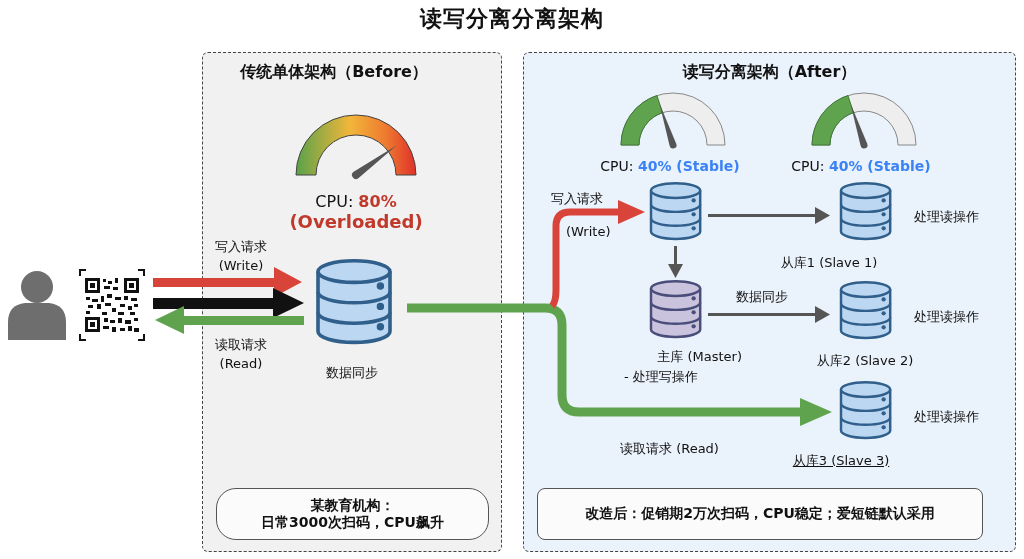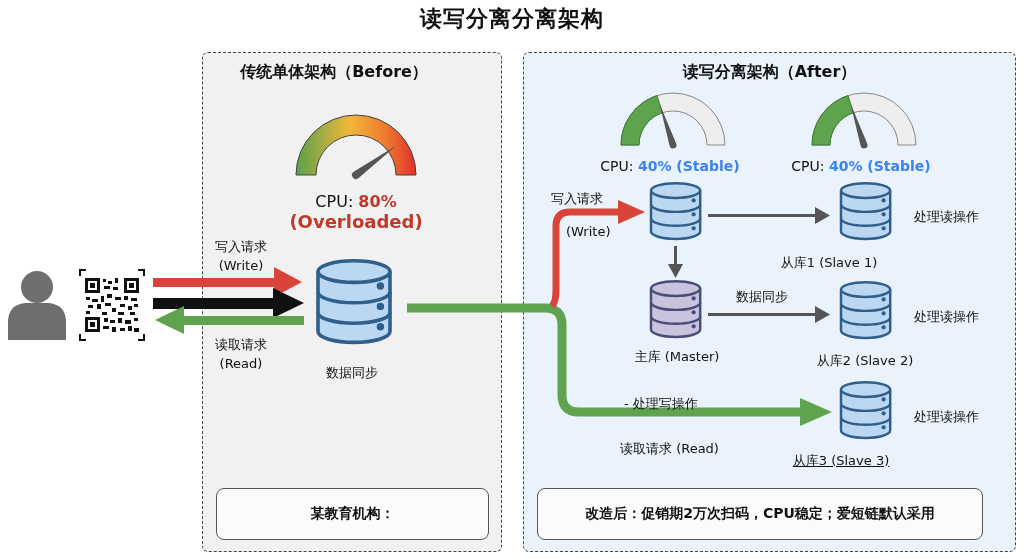--- a/index.html
+++ b/index.html
@@ -211,38 +211,39 @@
   <span>CPU: </span><span class="red">80%</span>
 </div>
 <div class="abs lbl center red" style="left:286px;top:211px;width:140px;font-size:18px;">(Overloaded)</div>
 
 <div class="abs lbl center" style="left:198px;top:238px;width:86px;">写入请求</div>
 <div class="abs lbl center" style="left:198px;top:258px;width:86px;">(Write)</div>
 <div class="abs lbl center" style="left:198px;top:336px;width:86px;">读取请求</div>
 <div class="abs lbl center" style="left:198px;top:356px;width:86px;">(Read)</div>
 <div class="abs lbl center" style="left:312px;top:364px;width:80px;">数据同步</div>
 
-<div class="abs note" style="left:216px;top:488px;width:273px;height:52px;">
+<div class="abs note" style="left:216px;top:488px;width:273px;height:52px;border-radius:20px;">
   <div>某教育机构：</div>
+  <div>日常3000次扫码，CPU飙升</div>
 </div>
 
 <div class="abs lbl center" style="left:590px;top:158px;width:160px;font-size:14px;">
   <span>CPU: </span><span class="green">40% (Stable)</span>
 </div>
 <div class="abs lbl center" style="left:781px;top:158px;width:160px;font-size:14px;">
   <span>CPU: </span><span class="green">40% (Stable)</span>
 </div>
 
 <div class="abs lbl" style="left:551px;top:190px;">写入请求</div>
 <div class="abs lbl" style="left:566px;top:224px;">(Write)</div>
 
 <div class="abs lbl" style="left:736px;top:288px;">数据同步</div>
 
-<div class="abs lbl center" style="left:612px;top:348px;width:130px;">主库 (Master)</div>
-<div class="abs lbl" style="left:624px;top:368px;margin-top:27px;">- 处理写操作</div>
+<div class="abs lbl center" style="left:612px;top:348px;width:130px;text-align:right;">主库 (Master)</div>
+<div class="abs lbl" style="left:624px;top:368px;">- 处理写操作</div>
 
 <div class="abs lbl" style="left:620px;top:440px;">读取请求 (Read)</div>
 
 <div class="abs lbl center" style="left:769px;top:254px;width:120px;">从库1 (Slave 1)</div>
 <div class="abs lbl center" style="left:805px;top:352px;width:120px;">从库2 (Slave 2)</div>
 <div class="abs lbl center" style="left:781px;top:452px;width:120px;text-decoration:underline;">从库3 (Slave 3)</div>
 
 <div class="abs lbl" style="left:914px;top:208px;">处理读操作</div>
 <div class="abs lbl" style="left:914px;top:308px;">处理读操作</div>
 <div class="abs lbl" style="left:914px;top:408px;">处理读操作</div>

